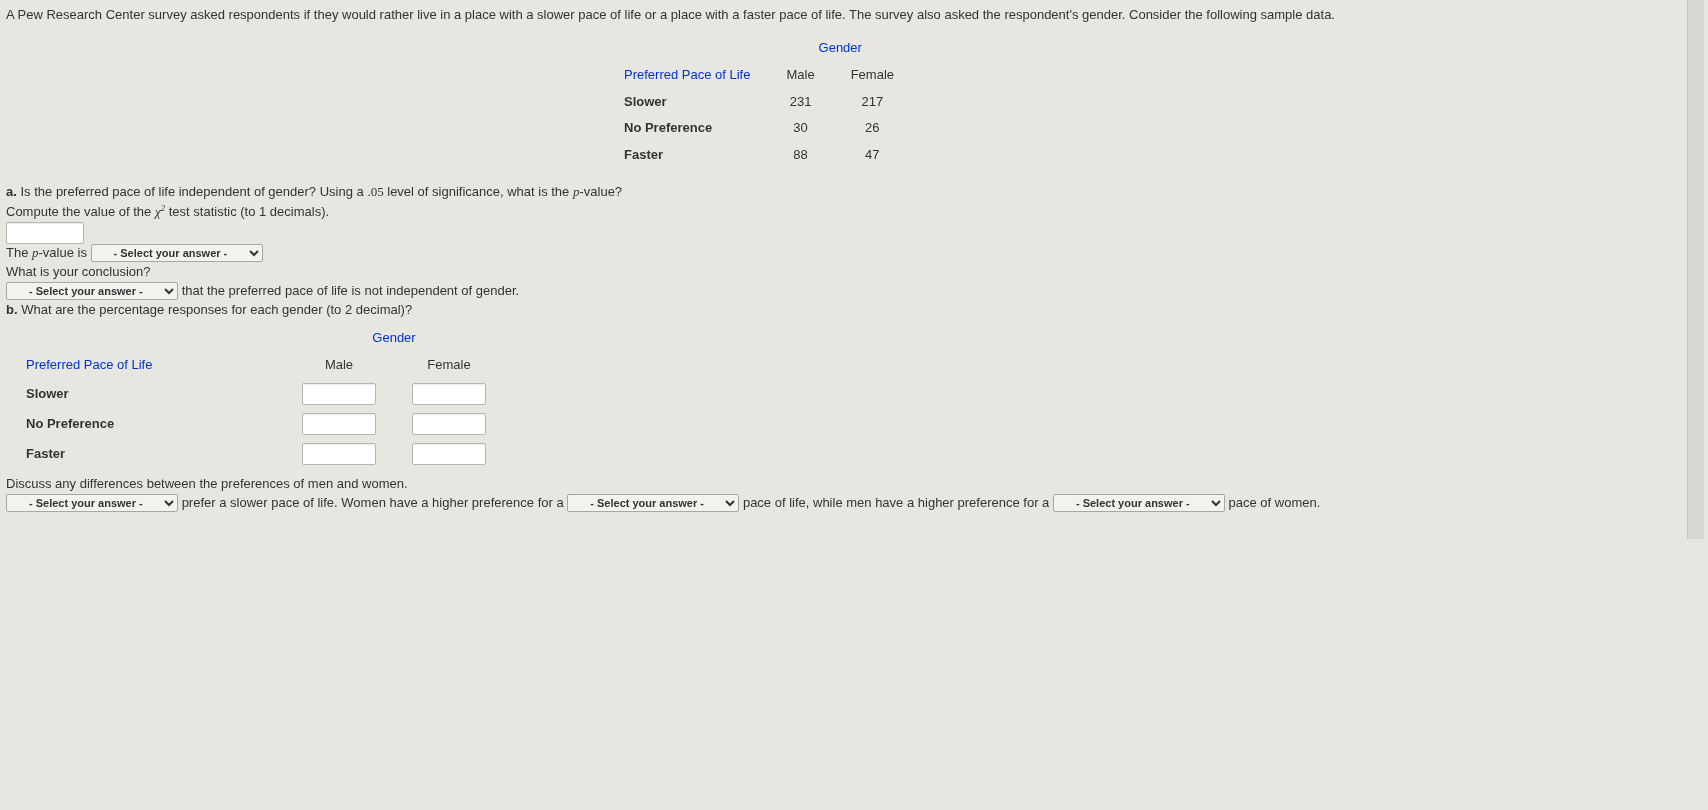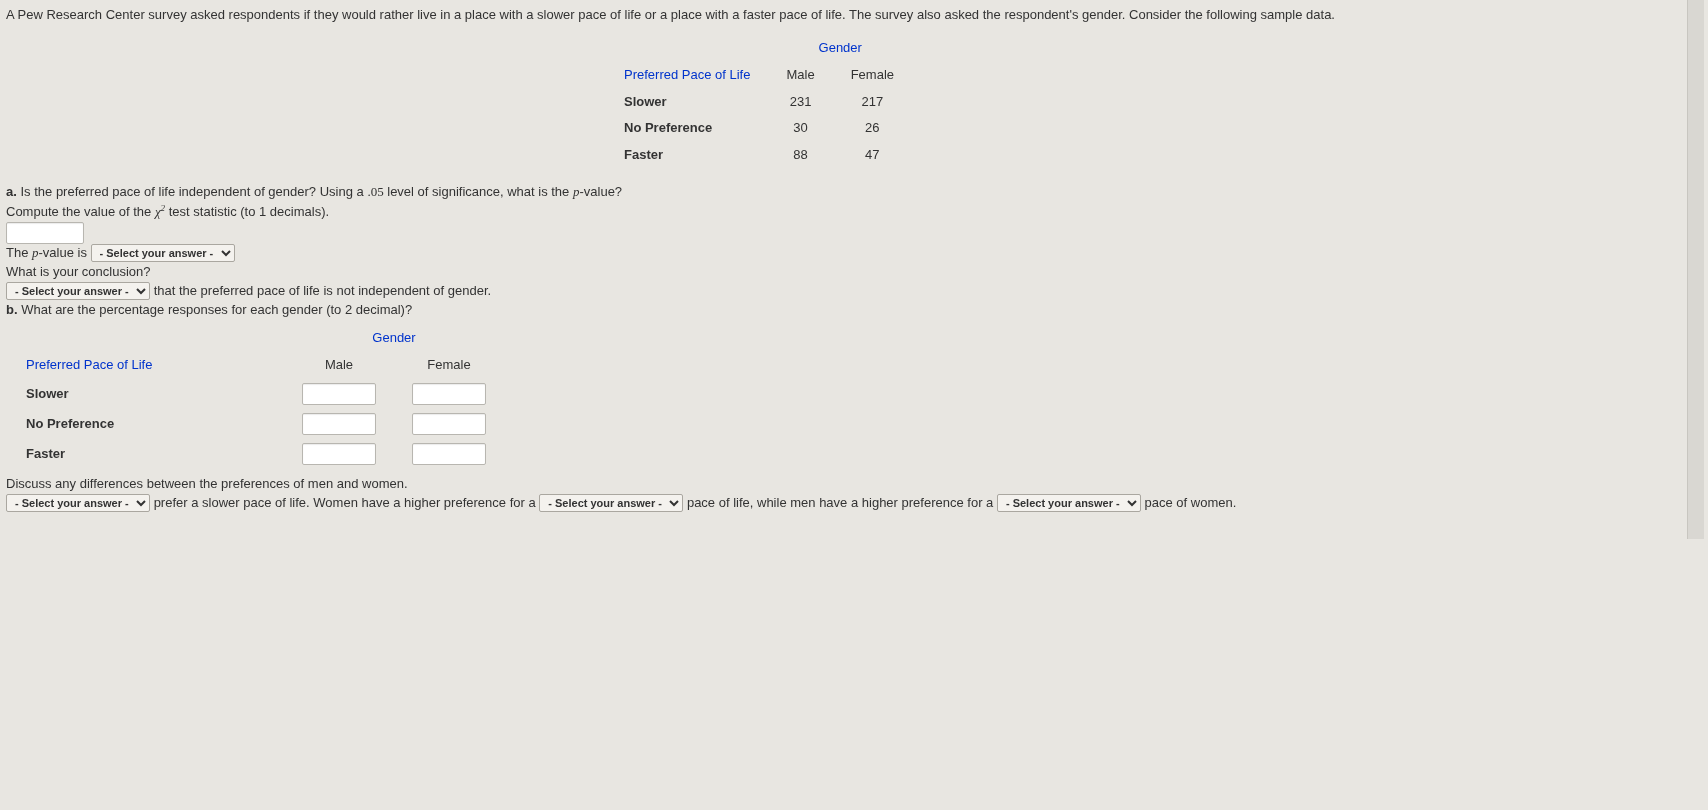--- a/index.html
+++ b/index.html
@@ -29,21 +29,21 @@
     box-shadow:inset 0 1px 1px rgba(0,0,0,.08);
     font-size:12px;padding:0 4px;
   }
   input.tbox.sm{width:64px}
   select.sel{
     font-size:11px;
     font-weight:bold;
     background:#f4f2ee;
     border:1px solid #aaa7a0;
     border-radius:2px;
-    padding:1px 4px;
+    padding:1px 18px;
     color:#333;
   }
   .scrollbar{
     position:absolute;
     right:0;top:0;
     width:16px;height:100%;
     background:#d9d7d2;
     border-left:1px solid #c8c6c0;
   }
   .scrollbar::before{

